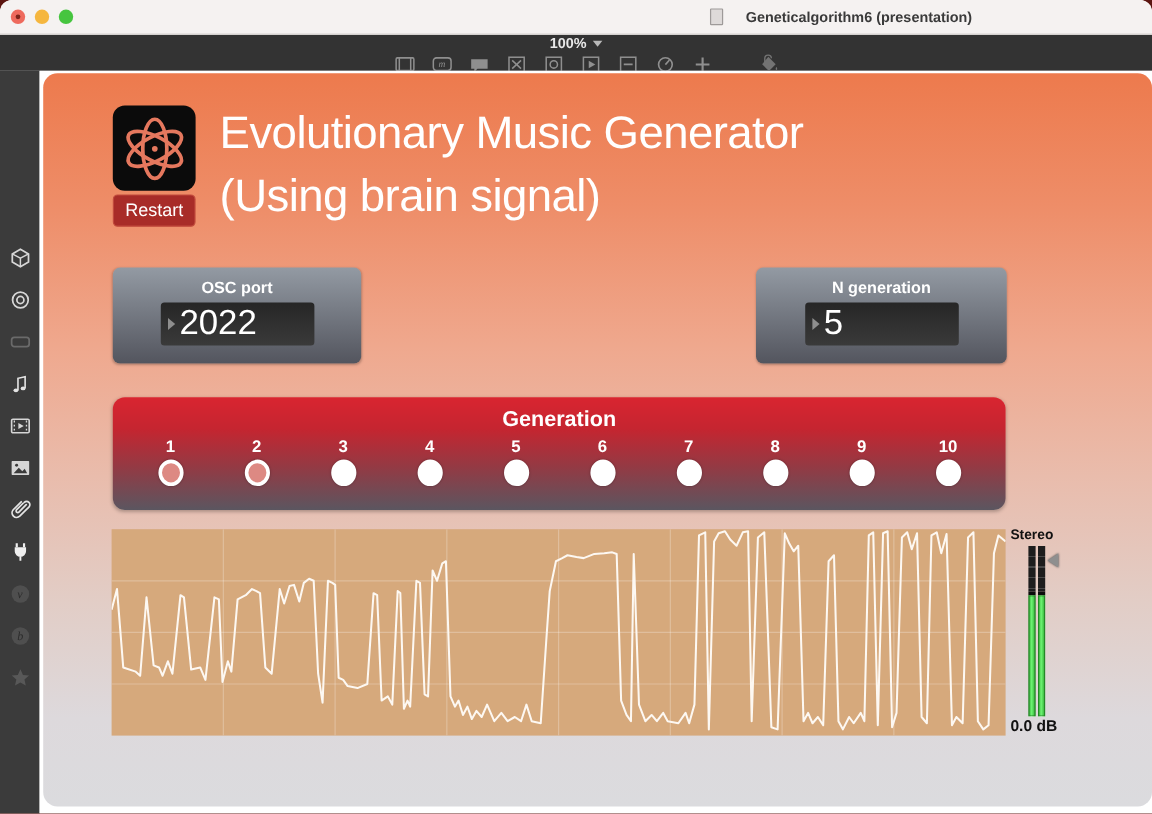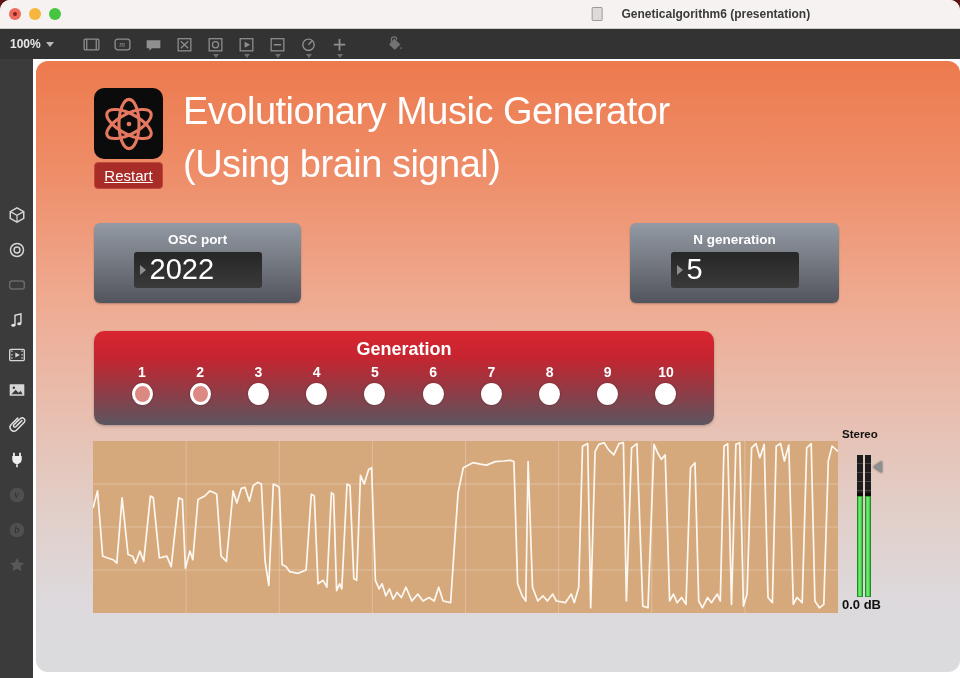--- a/index.html
+++ b/index.html
@@ -14,21 +14,21 @@
   .light.red{background:var(--traffic-red,#ee6a5d);}
   .light.red::after{content:"";position:absolute;left:4px;top:4px;width:4px;height:4px;
     border-radius:50%;background:#7e241a;}
   .light.yellow{background:var(--traffic-yellow,#f5b63e);}
   .light.green{background:var(--traffic-green,#46c53f);}
   .win-title{position:absolute;left:73%;top:50%;transform:translate(-50%,-50%);
     display:flex;align-items:center;gap:19px;white-space:nowrap;}
   .doc-ic{width:9px;height:12px;background:#dedad9;border:1px solid #9e9a99;border-radius:1px;}
   .win-title span{font-size:12px;font-weight:bold;color:#3a3a3a;}
   
-  .toolbar{height:30px;background:var(--toolbar-bg,#333333);display:flex;align-items:center;}
+  .toolbar{height:30px;background:var(--toolbar-bg,#333333);display:flex;align-items:center;flex-direction:column;}
   .zoomctl{display:flex;align-items:center;gap:5px;padding:0 10px;color:#e8e8e8;
     font-size:12px;font-weight:bold;cursor:default;}
   .zoomctl .caret{width:0;height:0;border-left:4px solid transparent;border-right:4px solid transparent;
     border-top:5px solid #b9b9b9;}
   .tb-icons{display:flex;align-items:center;margin-left:18px;gap:11px;}
   .tb-icon{position:relative;width:20px;height:20px;display:flex;align-items:center;justify-content:center;}
   .tb-icon svg{width:19px;height:19px;}
   .tb-icon .menu-caret{position:absolute;left:50%;bottom:-4px;transform:translateX(-50%);
     width:0;height:0;border-left:3px solid transparent;border-right:3px solid transparent;
     border-top:4px solid #6f6f6f;}
@@ -41,52 +41,52 @@
   .sb-icon svg{width:18px;height:18px;}
   .canvas{position:relative;flex:1;background:#ffffff;}
   .panel{position:absolute;left:3px;top:2px;right:0;bottom:7px;border-radius:12px;
     background:linear-gradient(180deg,var(--accent-orange,#ed7a4d) 0%,#ee8d68 18%,
       #efa98f 38%,#e9bcac 55%,#e2cdc6 72%,#ddd9dc 88%,var(--panel-bottom,#dbdbde) 100%);}
   
   .logo{position:absolute;left:58px;top:27px;width:69px;height:71px;background:#0b0b0b;
     border-radius:10px;display:flex;align-items:center;justify-content:center;}
   .restart{position:absolute;left:58px;top:101px;width:69px;height:27px;box-sizing:border-box;
     background:var(--restart-red,#a82c28);border:1px solid #c14a3c;border-radius:4px;
-    color:#fff;font-size:15px;display:flex;align-items:center;justify-content:center;cursor:pointer;text-decoration:underline;}
+    color:#fff;font-size:15px;display:flex;align-items:center;justify-content:center;cursor:pointer;}
   .app-title{position:absolute;left:147px;top:24px;color:#fff;font-weight:normal;
     font-size:38px;line-height:53px;letter-spacing:-.5px;white-space:nowrap;}
   
   .param{position:absolute;top:162px;height:80px;border-radius:6px;box-sizing:border-box;
     background:linear-gradient(180deg,var(--number-panel-top,#939aa3),var(--number-panel-bottom,#53555e));
     box-shadow:0 1px 2px rgba(0,0,0,.25);display:flex;flex-direction:column;align-items:center;}
   .param .plabel{margin-top:9px;color:#fff;font-weight:bold;font-size:13.5px;}
   .numbox{margin-top:5px;width:128px;height:36px;border-radius:3px;
     background:linear-gradient(180deg,#262626,#3a3a3a);display:flex;align-items:center;
     padding-left:6px;box-sizing:border-box;cursor:ns-resize;}
   .numbox .tri{width:0;height:0;border-top:5px solid transparent;border-bottom:5px solid transparent;
     border-left:6px solid #8e8e8e;margin-right:4px;}
   .numbox .val{color:#fff;font-size:29px;line-height:1;margin-top:-2px;}
   
-  .genpanel{position:absolute;left:58px;top:270px;width:620px;height:94px;border-radius:10px;
+  .genpanel{position:absolute;left:58px;top:270px;width:744px;height:94px;border-radius:10px;
     background:linear-gradient(180deg,var(--generation-red,#d92530) 0%,#c52530 28%,
       #933a44 62%,var(--generation-bottom,#5b5660) 100%);
     box-shadow:0 1px 3px rgba(0,0,0,.25);}
   .gentitle{text-align:center;color:#fff;font-weight:bold;font-size:18px;padding-top:8px;}
   .genrow{display:flex;justify-content:space-between;padding:4px 37px 0 37px;}
   .genitem{display:flex;flex-direction:column;align-items:center;width:22px;}
   .gennum{color:#fff;font-weight:bold;font-size:14px;}
   .genradio{margin-top:3px;width:15px;height:16px;border-radius:50%;background:#fff;
     border:3px solid #fff;box-shadow:0 0 2px rgba(0,0,0,.35);cursor:pointer;}
   .genradio.active{background:var(--radio-active-fill,#dd8983);}
   
   .wave{position:absolute;left:57px;top:380px;width:745px;height:172px;
     background:var(--waveform-bg,#d6a97c);cursor:crosshair;}
   .wave svg{display:block;width:100%;height:100%;}
   
-  .meter-label{position:absolute;left:806px;top:367px;font-size:11.5px;font-weight:bold;color:#111;}
+  .meter-label{position:absolute;left:806px;top:379px;font-size:11.5px;font-weight:bold;color:#111;}
   .meter{position:absolute;left:821px;top:394px;width:14px;height:142px;display:flex;gap:2px;cursor:pointer;}
   .mbar{width:6px;height:100%;display:flex;flex-direction:column;}
   .mbar .dark{height:38px;border-bottom:3px solid #0c0c0c;
     background:repeating-linear-gradient(180deg,#1d1d1d 0 8px,#474747 8px 9px);}
   .mbar .green{flex:1;background:linear-gradient(90deg,#2aa72e,var(--meter-green,#6ef473) 45%,#2aa72e);
     box-shadow:inset 0 0 0 1px rgba(20,80,20,.45);}
   .gain-handle{position:absolute;left:837px;top:400px;width:0;height:0;
     border-top:6px solid transparent;border-bottom:6px solid transparent;
     border-right:9px solid #8f8f8f;filter:drop-shadow(0 0 1px #444);cursor:grab;}
   .meter-db{position:absolute;left:806px;top:536px;font-size:13px;font-weight:bold;color:#111;}

